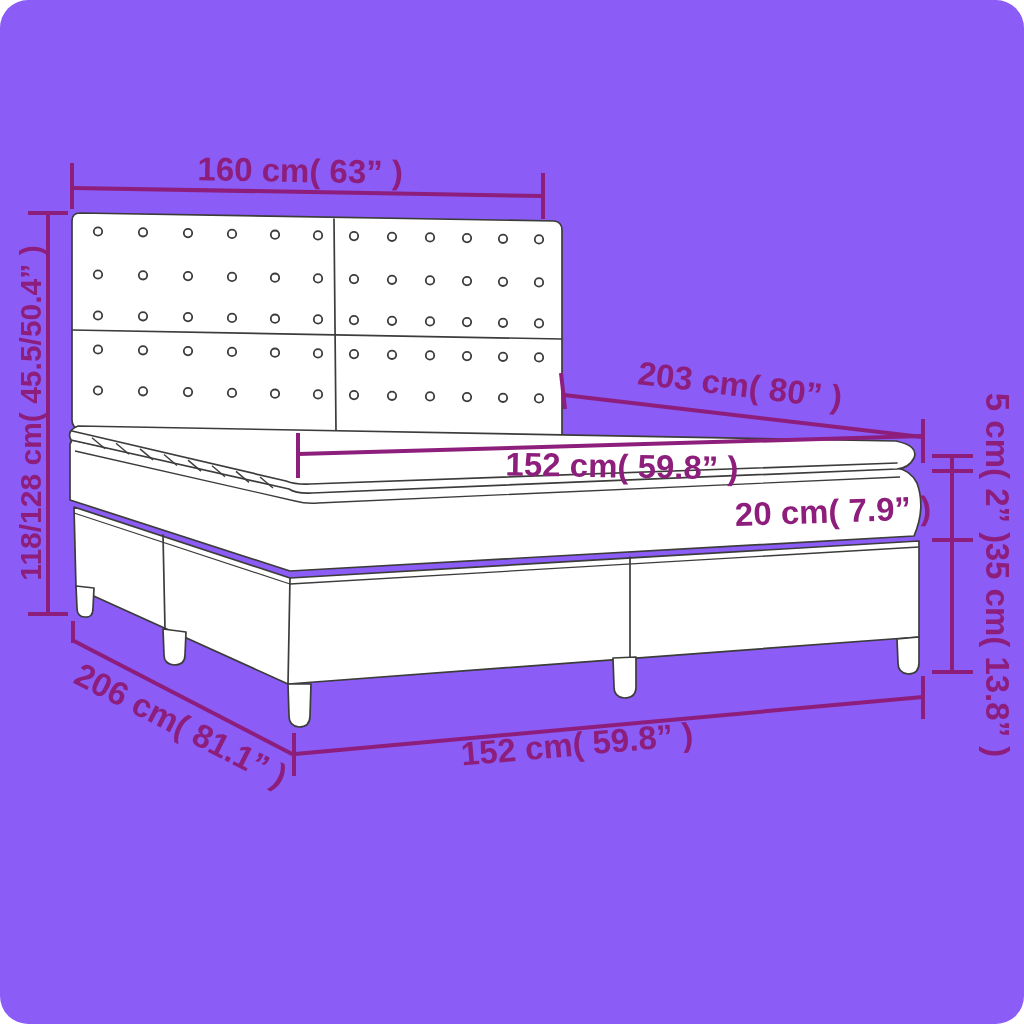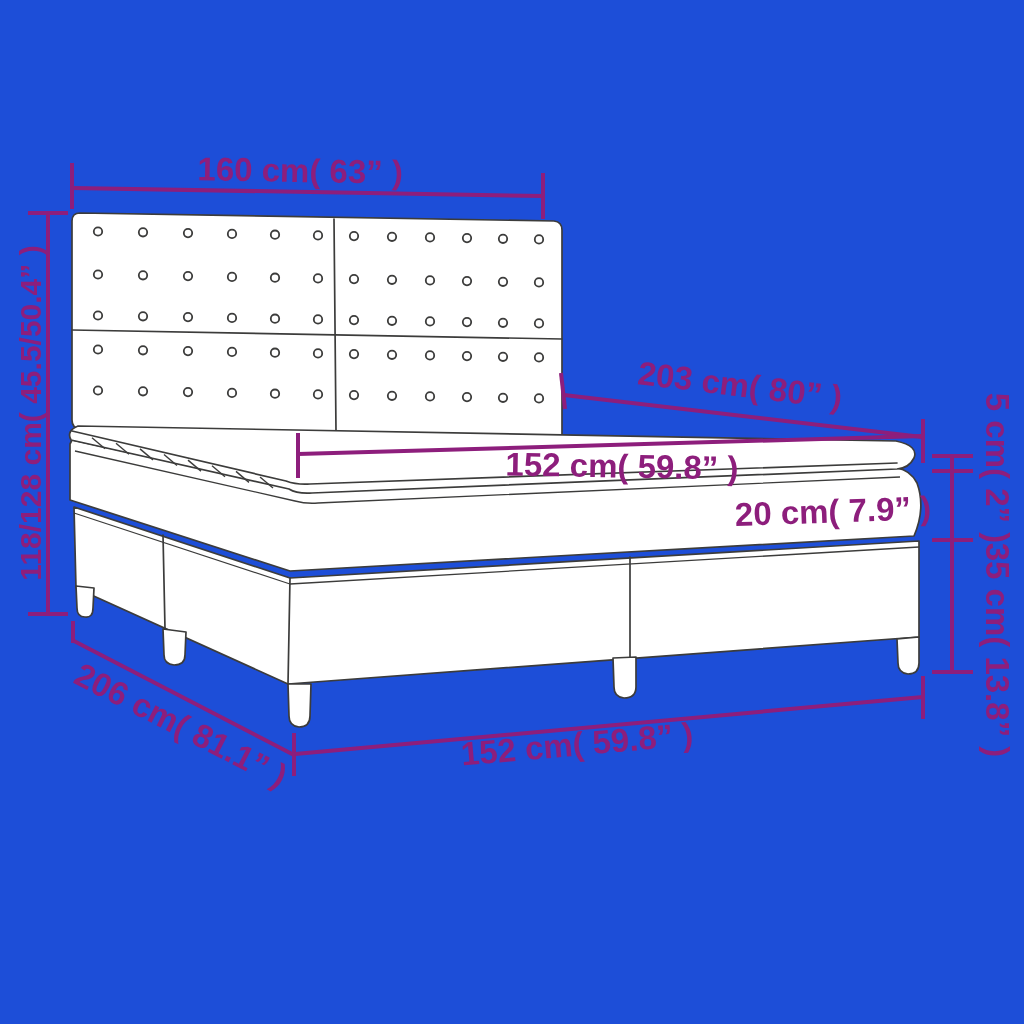--- a/index.html
+++ b/index.html
@@ -1,17 +1,17 @@
 <!DOCTYPE html>
 <html><head>
 <meta charset="utf-8">
 <style>
   html,body{margin:0;padding:0;background:#ffffff;}
-  .stage{width:1024px;height:1024px;background:#1d4ed8;position:relative;overflow:hidden;
-         font-family:"Liberation Sans","DejaVu Sans",sans-serif;}
+  .stage{width:1024px;height:1024px;background:#8b5cf6;position:relative;overflow:hidden;
+         font-family:"Liberation Sans","DejaVu Sans",sans-serif;border-radius:28px;}
   svg text{font-family:"Liberation Sans","DejaVu Sans",sans-serif;font-weight:bold;}
   .dim-text{fill:#8D1E7C;font-size:33px;}
   .dim-text-small{fill:#8D1E7C;font-size:30px;}
   .gray{stroke:#3C3C3B;fill:none;stroke-width:1.7;stroke-linecap:round;stroke-linejoin:round;}
   .grayfill{stroke:#3C3C3B;fill:#ffffff;stroke-width:1.7;stroke-linejoin:round;}
   .thin{stroke:#3C3C3B;fill:none;stroke-width:1.3;}
   .purple{stroke:#8D1E7C;fill:none;stroke-width:4;stroke-linecap:butt;}
 </style>
 </head>
 <body>

